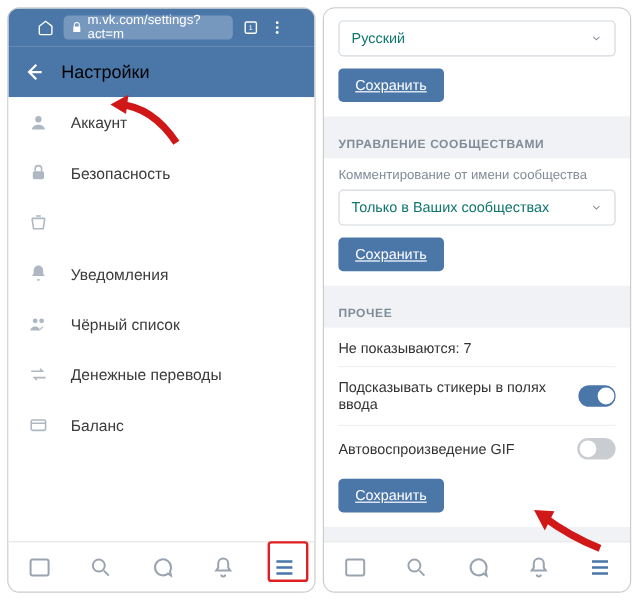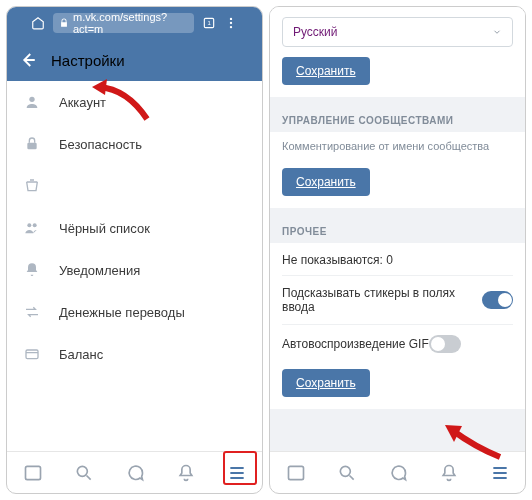--- a/index.html
+++ b/index.html
@@ -18,27 +18,27 @@
   .menu-item span.lbl { color:#3b3b3b; }
 
   .bottombar { height: 42px; border-top: 1px solid #e6e6e6; display: flex; align-items: center; justify-content: space-around; }
   .bottombar .bi { width: 22px; height: 22px; color: #9aa4b0; display:flex; align-items:center; justify-content:center;}
   .bottombar .bi.active { color: #4a76a8; }
 
   
   .rcontent { flex: 1; background: #f0f2f5; overflow: hidden; font-size: 12px; color: #555; }
   .card { background: #fff; margin: 0 0 8px 0; padding: 8px 12px 12px 12px; }
   .card.first { margin-top: 0; padding-top: 10px; }
-  .select { border: 1px solid #d3d9de; border-radius: 4px; height: 30px; display: flex; align-items: center; justify-content: space-between; padding: 0 10px; font-size: 12px; color: #701a75; background:#fff;}
+  .select { border: 1px solid #d3d9de; border-radius: 4px; height: 30px; display: flex; align-items: center; justify-content: space-between; padding: 0 10px; font-size: 12px; color: #0f766e; background:#fff;}
   .btn { background: #4a76a8; color:#fff; border:none; border-radius:4px; height:28px; padding:0 14px; font-size:12px; margin-top:10px; display:inline-flex; align-items:center;text-decoration:underline;}
   .section-title { color:#818c99; font-size:10px; letter-spacing:0.5px; font-weight:600; padding:10px 12px 6px 12px; text-transform:uppercase;}
   .sublabel { color:#818c99; font-size:11px; margin-bottom:6px; }
   .feed-filter { color:#818c99; font-size:11px; }
   .feed-value { color:#333; font-size:12px; margin-top:2px; }
-  .toggle-row { display:flex; align-items:center; padding:10px 0; border-top:1px solid #eef0f2; font-size:12px; color:#333;}
+  .toggle-row { display:flex; align-items:center; justify-content:space-between; padding:10px 0; border-top:1px solid #eef0f2; font-size:12px; color:#333;}
   .toggle-row:first-of-type { border-top:none; }
   .switch { width:32px; height:18px; border-radius:9px; position:relative; background:#c9cdd2;}
   .switch::after { content:""; position:absolute; width:14px; height:14px; background:#fff; border-radius:50%; top:2px; left:2px; transition:none;}
   .switch.on { background:#4a76a8;}
   .switch.on::after { left:16px; }
 
   
   .red-arrow { position:absolute; pointer-events:none; }
   .red-box { position:absolute; border:2px solid #e02020; border-radius:3px; pointer-events:none; }
 
@@ -99,34 +99,34 @@
       <div class="menu-item">
         <span class="mi-icon">
             <svg width="16" height="16" viewBox="0 0 24 24" fill="none" stroke="currentColor" stroke-width="2">
               <path d="M4 6h16M4 6l2 13h12l2-13M9 3h6"></path>
             </svg>
           </span>
       </div>
       <div class="menu-item">
         <span class="mi-icon">
             <svg width="16" height="16" viewBox="0 0 24 24" fill="currentColor">
+              <path d="M12 2a6 6 0 00-6 6v4l-2 3h16l-2-3V8a6 6 0 00-6-6zM10 19a2 2 0 104 0"></path>
+            </svg>
+          </span>
+        <span class="lbl">Уведомления</span>
+      </div>
+      <div class="menu-item">
+        <span class="mi-icon">
+            <svg width="16" height="16" viewBox="0 0 24 24" fill="currentColor">
               <circle cx="8" cy="8" r="3"></circle>
               <circle cx="16" cy="8" r="3"></circle>
               <path d="M2 20c0-3 3-5 6-5s6 2 6 5M14 20c0-3 2-5 5-5"></path>
             </svg>
           </span>
         <span class="lbl">Чёрный список</span>
-      </div>
-      <div class="menu-item">
-        <span class="mi-icon">
-            <svg width="16" height="16" viewBox="0 0 24 24" fill="currentColor">
-              <path d="M12 2a6 6 0 00-6 6v4l-2 3h16l-2-3V8a6 6 0 00-6-6zM10 19a2 2 0 104 0"></path>
-            </svg>
-          </span>
-        <span class="lbl">Уведомления</span>
       </div>
       <div class="menu-item">
         <span class="mi-icon">
             <svg width="16" height="16" viewBox="0 0 24 24" fill="none" stroke="currentColor" stroke-width="2">
               <path d="M3 8h14l-3-3M21 16H7l3 3"></path>
             </svg>
           </span>
         <span class="lbl">Денежные переводы</span>
       </div>
       <div class="menu-item">
@@ -186,26 +186,32 @@
           <svg width="10" height="10" viewBox="0 0 24 24" fill="none" stroke="#818c99" stroke-width="2">
               <path d="M6 9l6 6 6-6"></path>
             </svg>
         </div>
         <button class="btn">Сохранить</button>
       </div>
 
       <div class="section-title">УПРАВЛЕНИЕ СООБЩЕСТВАМИ</div>
       <div class="card">
         <div class="sublabel">Комментирование от имени сообщества</div>
+        <div class="select">
+          <span>Только в Ваших сообществах</span>
+          <svg width="10" height="10" viewBox="0 0 24 24" fill="none" stroke="#818c99" stroke-width="2">
+              <path d="M6 9l6 6 6-6"></path>
+            </svg>
+        </div>
         <button class="btn">Сохранить</button>
       </div>
 
       <div class="section-title">ПРОЧЕЕ</div>
       <div class="card" style="padding-bottom:4px;">
-        <div class="feed-value" style="margin-bottom:8px;">Не показываются: 0</div>
+        <div class="feed-value" style="margin-bottom:8px;">Не показываются: 7</div>
 
         <div class="toggle-row">
           <span>Подсказывать стикеры в полях ввода</span>
           <span class="switch on"></span>
         </div>
         <div class="toggle-row">
           <span>Автовоспроизведение GIF</span>
           <span class="switch"></span>
         </div>
         <button class="btn" style="margin-top:6px; margin-bottom:8px;">Сохранить</button>

